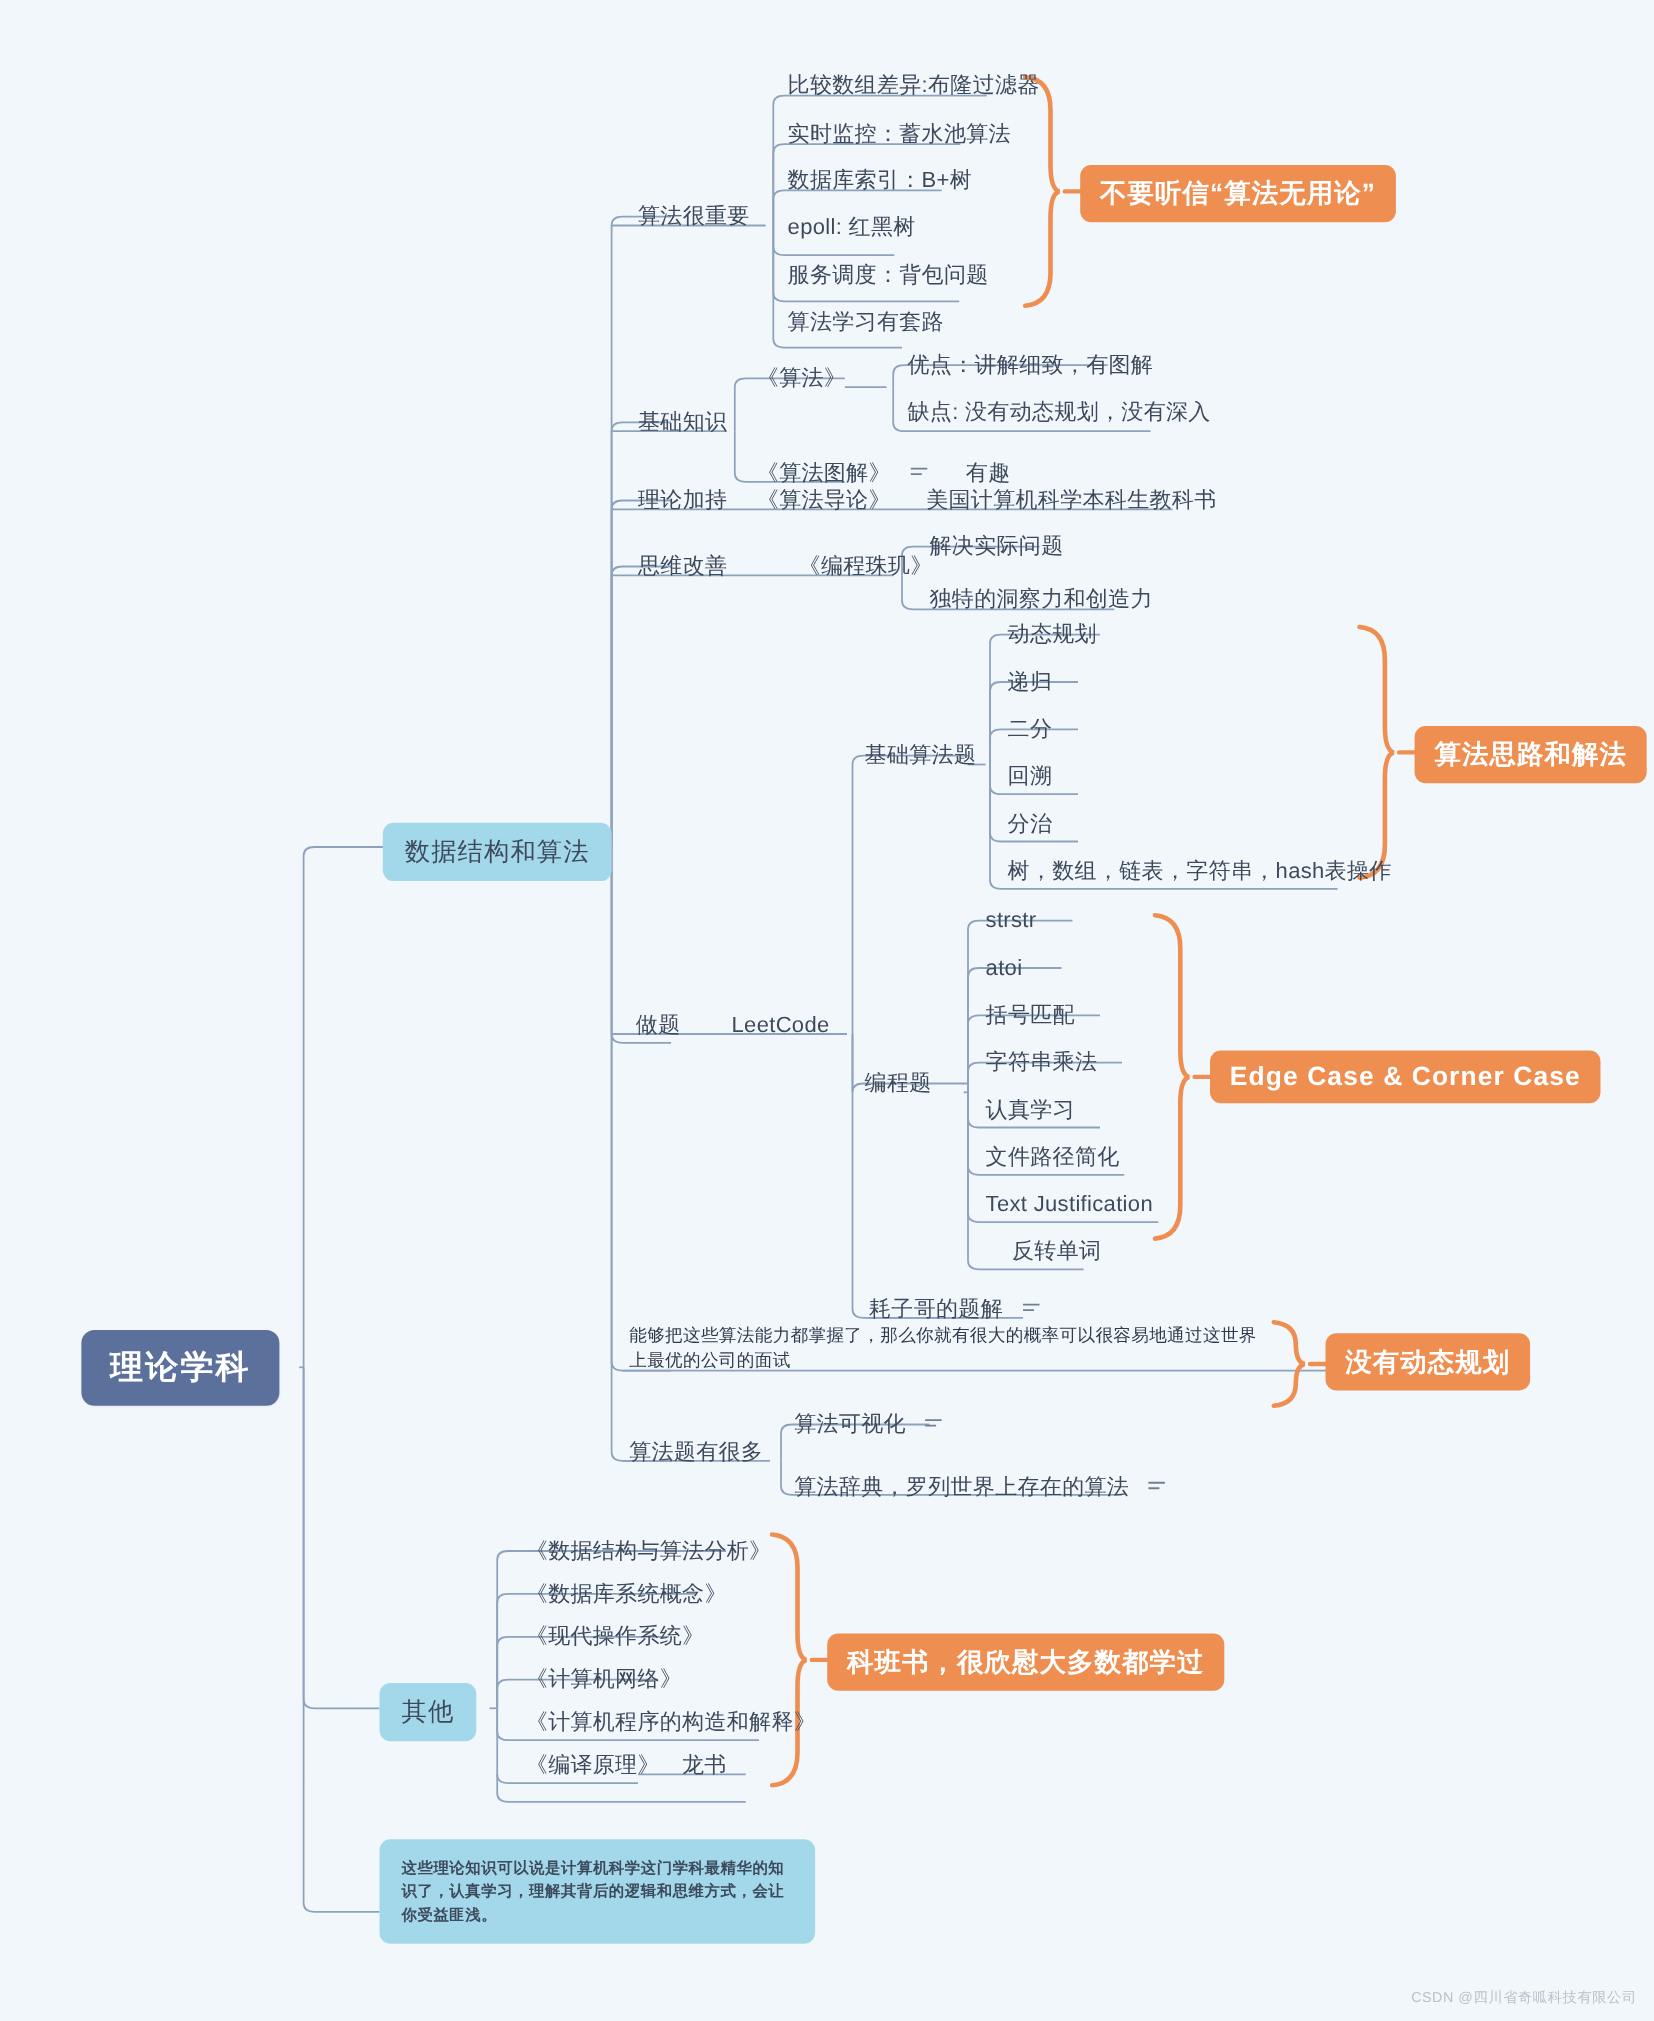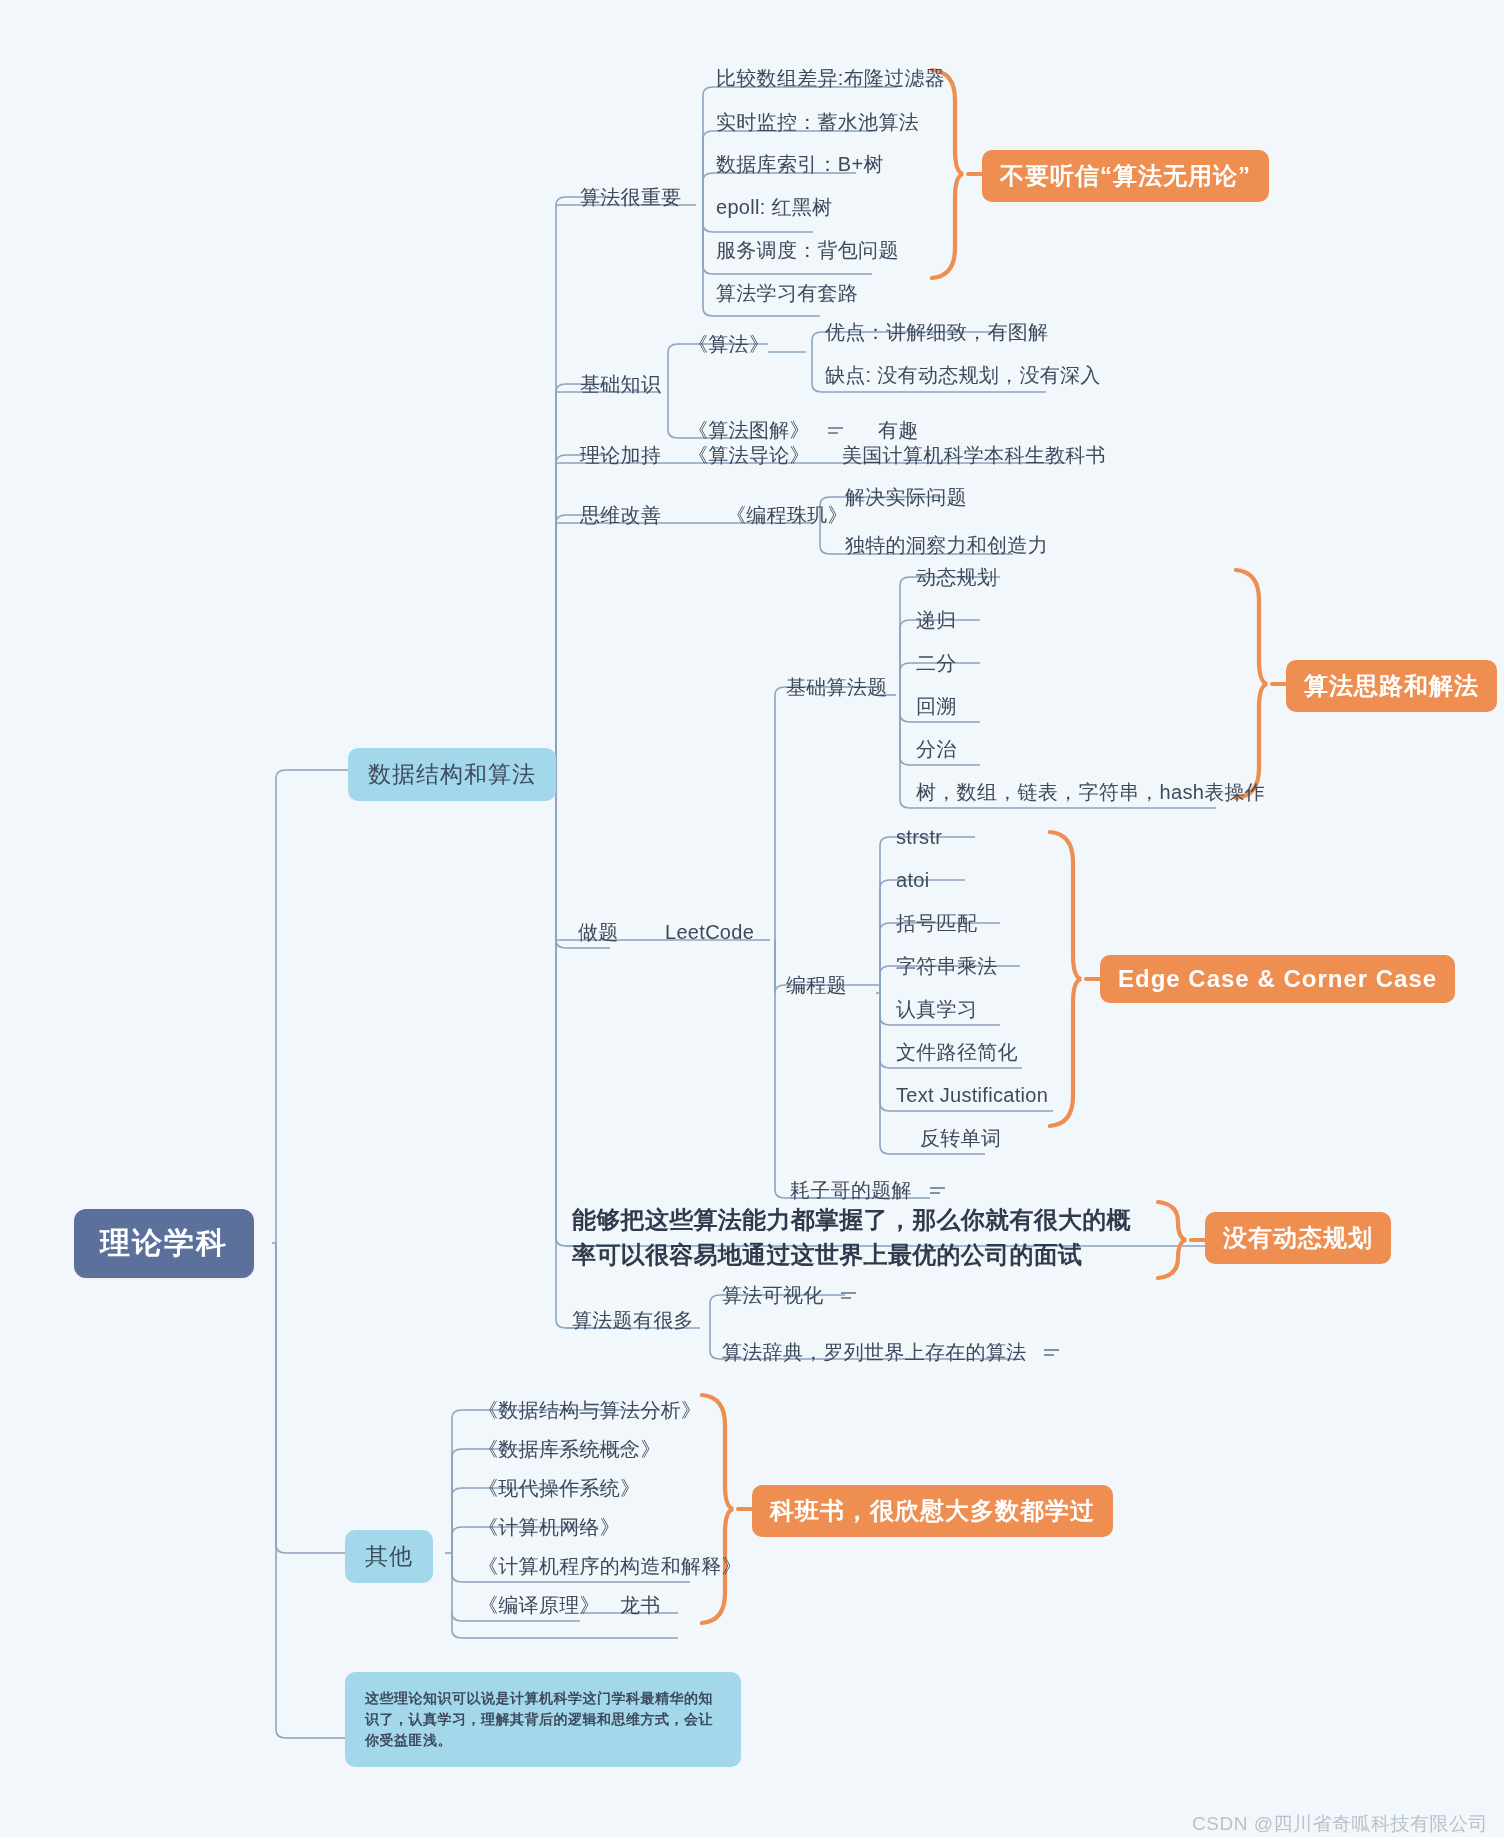--- a/index.html
+++ b/index.html
@@ -31,26 +31,26 @@
     border-radius:10px;padding:16px 20px;font-size:14px;line-height:1.5;
     letter-spacing:.5px;width:356px;white-space:normal;font-weight:bold;
   }
   
   .orange-badge{
     position:absolute;background:#ee8e51;color:#ffffff;font-weight:bold;
     border-radius:10px;padding:10px 18px;font-size:24px;letter-spacing:1px;
     white-space:nowrap;
   }
   .bold-para{
-    position:absolute;color:#2f3b4c;font-weight:bold;font-size:24px;
+    position:absolute;color:#2f3b4c;font-weight:normal;font-size:16px;
     line-height:1.45;white-space:normal;width:575px;letter-spacing:.3px;
   }
   .note-icon{display:inline-block;vertical-align:middle;margin-left:10px;}
   .watermark{
-    position:absolute;right:16px;bottom:0;color:#b9c2cc;font-size:19px;
+    position:absolute;right:16px;bottom:12px;color:#b9c2cc;font-size:13px;
     letter-spacing:.5px;
   }
 </style>
 </head>
 <body>
 
 <div id="canvas">
 
   <svg class="links" viewBox="0 0 1504 1837" xmlns="http://www.w3.org/2000/svg">
     <g fill="none" stroke="#8da3bd" stroke-width="1.6">

